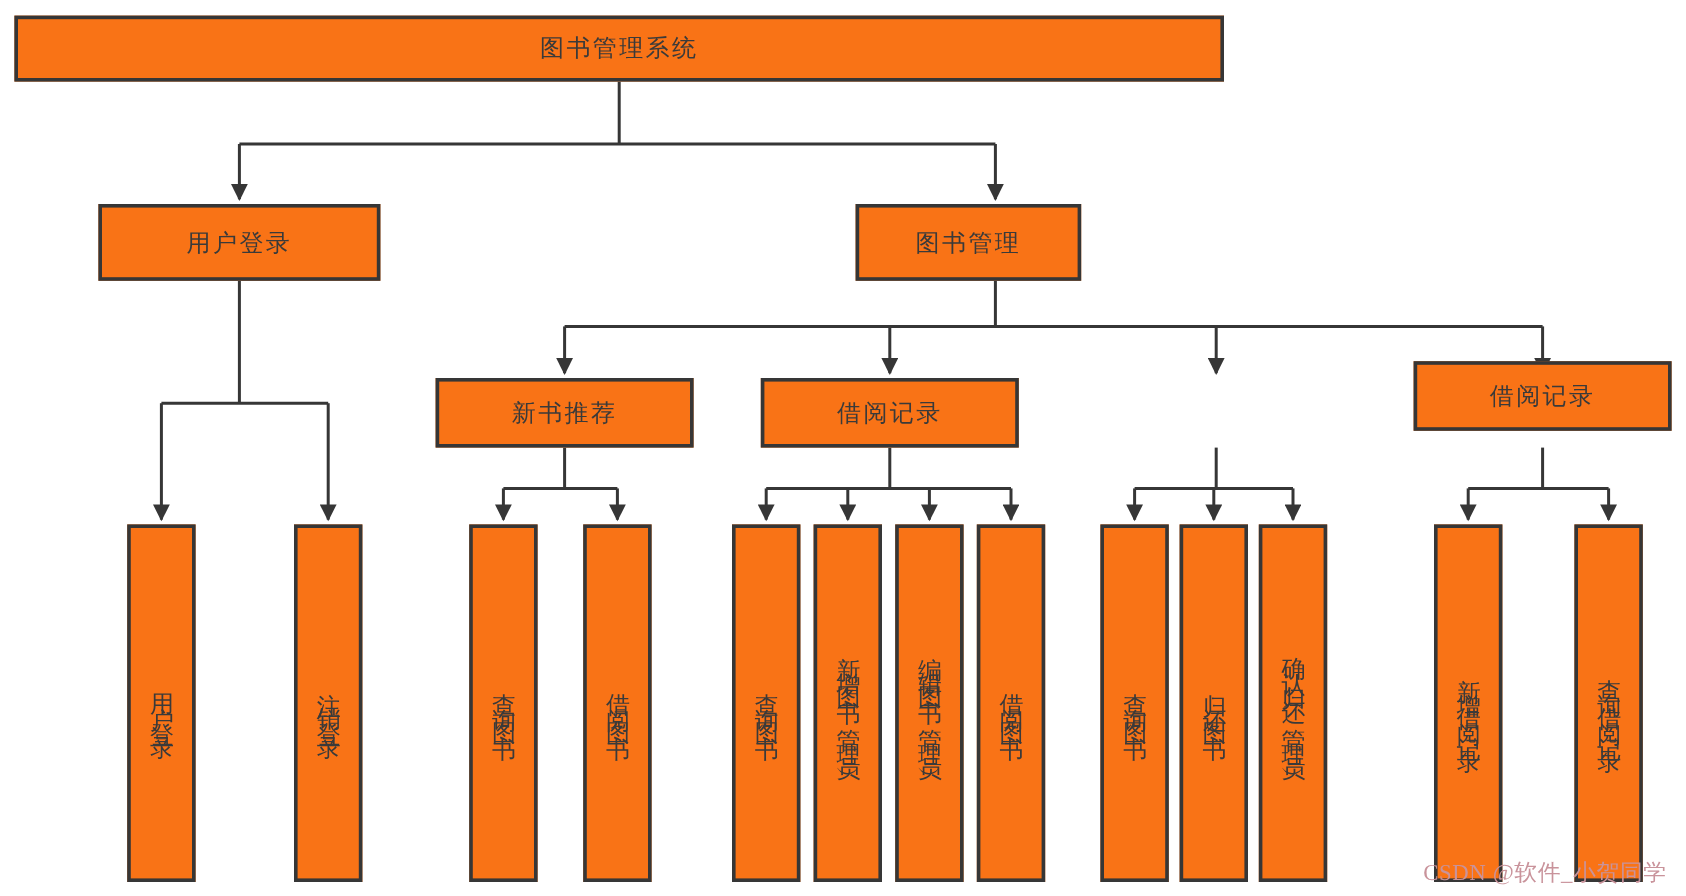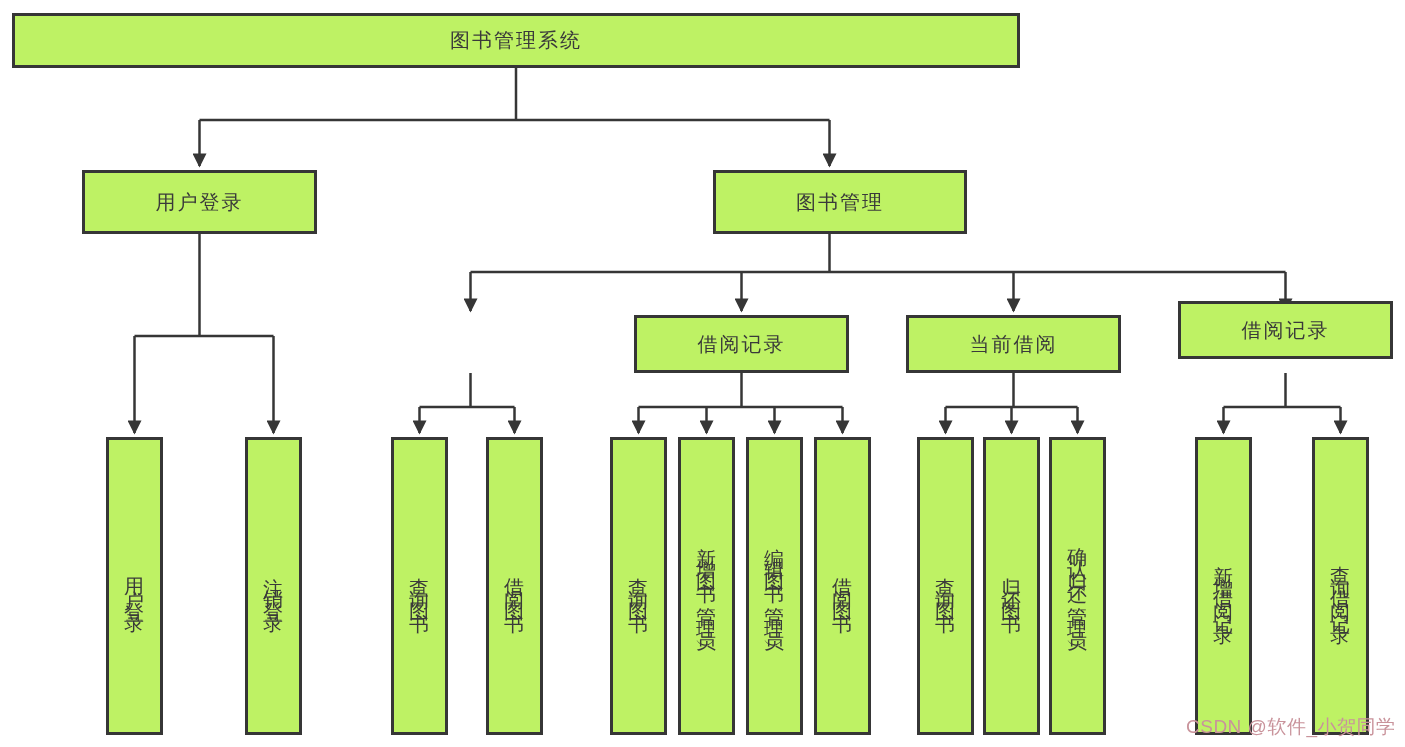--- a/index.html
+++ b/index.html
@@ -2,31 +2,31 @@
 <html><head>
 <meta charset="utf-8">
 <style>
   html,body{margin:0;padding:0;background:#ffffff;}
   .stage{
     position:relative;width:1405px;height:747px;background:#ffffff;overflow:hidden;
     font-family:"Liberation Sans","DejaVu Sans",sans-serif;color:#383838;
   }
   svg.connectors{position:absolute;left:0;top:0;width:1405px;height:747px;}
   .box{
-    position:absolute;box-sizing:border-box;background:#bef264;
+    position:absolute;box-sizing:border-box;background:#f97316;
     border:3px solid #363636;display:flex;align-items:center;justify-content:center;text-align:center;
   }
   .hlabel{font-size:20px;letter-spacing:2px;white-space:nowrap;color:#3a3a3a;}
   .vtext{
     writing-mode:vertical-rl;text-orientation:mixed;
     font-size:20px;letter-spacing:12px;line-height:1;color:#3a3a3a;white-space:nowrap;
   }
   .watermark{
     position:absolute;left:1186px;top:714px;font-size:19px;letter-spacing:0.5px;
-    color:#c9939b;white-space:nowrap;z-index:5;
+    color:#c9939b;white-space:nowrap;z-index:5;font-family:Liberation Serif, serif;
   }
 </style>
 </head>
 <body>
 
 <div class="stage">
 
   <svg class="connectors" viewBox="0 0 1405 747" fill="none">
     <defs>
       <marker id="arw" viewBox="0 0 10 10" refX="9" refY="5" markerWidth="20" markerHeight="14" markerUnits="userSpaceOnUse" orient="auto">
@@ -89,29 +89,29 @@
     </g>
   </svg>
 
   <div class="box" style="left:12px;top:13px;width:1008px;height:55px">
     <span class="hlabel">图书管理系统</span>
   </div>
 
   <div class="box" style="left:82px;top:170px;width:235px;height:64px">
     <span class="hlabel">用户登录</span>
   </div>
-  <div class="box" style="left:713px;top:170px;width:254px;height:64px">
+  <div class="box" style="left:713px;top:170px;width:188px;height:64px">
     <span class="hlabel">图书管理</span>
   </div>
 
+  <div class="box" style="left:363px;top:315px;width:215px;height:58px">
+    <span class="hlabel">新书推荐</span>
+  </div>
   <div class="box" style="left:634px;top:315px;width:215px;height:58px">
     <span class="hlabel">借阅记录</span>
-  </div>
-  <div class="box" style="left:906px;top:315px;width:215px;height:58px">
-    <span class="hlabel">当前借阅</span>
   </div>
   <div class="box" style="left:1178px;top:301px;width:215px;height:58px">
     <span class="hlabel">借阅记录</span>
   </div>
 
   <div class="box" style="left:106px;top:437px;width:57px;height:298px">
     <span class="vtext">用户登录</span>
   </div>
   <div class="box" style="left:245px;top:437px;width:57px;height:298px">
     <span class="vtext">注销登录</span>

